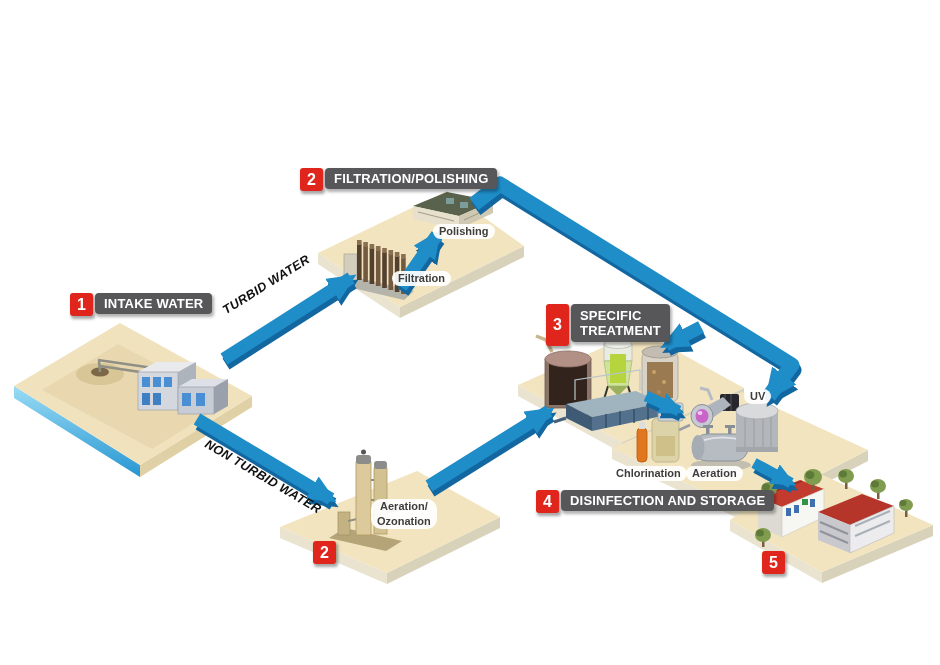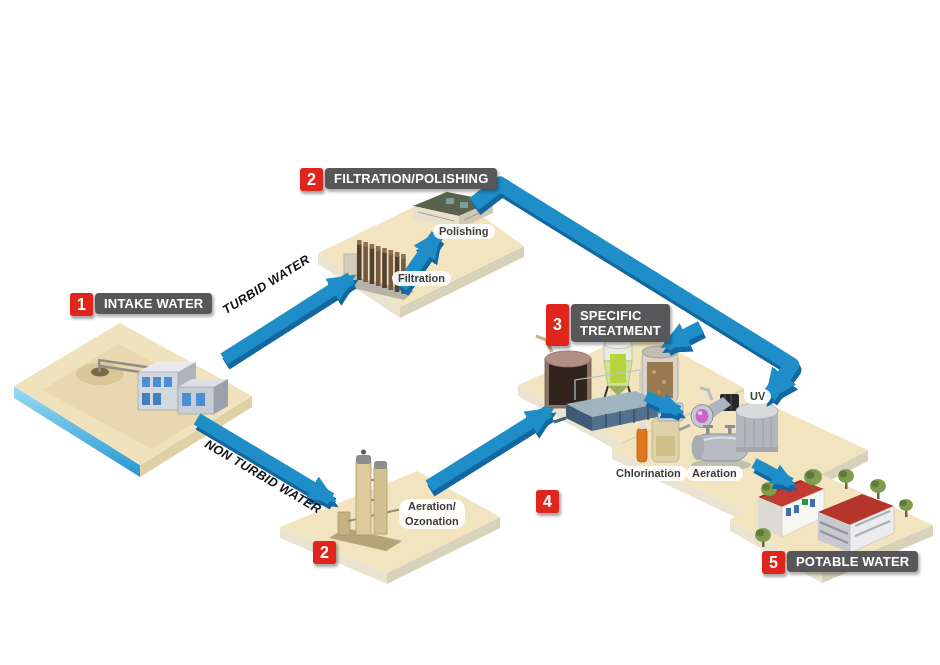--- a/index.html
+++ b/index.html
@@ -304,35 +304,35 @@
 </div>
 <div class="badge two" style="left:546px;top:304px">
   <div class="badge-num">3</div>
   <div class="badge-lab">
     <div>SPECIFIC</div>
     <div>TREATMENT</div>
   </div>
 </div>
 <div class="badge" style="left:536px;top:490px">
   <div class="badge-num">4</div>
+  <div class="badge-lab">DISINFECTION AND STORAGE</div>
 </div>
 <div class="badge" style="left:762px;top:551px">
   <div class="badge-num">5</div>
-  <div class="badge-lab">POTABLE WATER</div>
 </div>
 <div class="badge" style="left:313px;top:541px">
   <div class="badge-num">2</div>
 </div>
 
 <div class="flow turbid">TURBID WATER</div>
 <div class="flow nonturbid">NON TURBID WATER</div>
 
 <div class="bub" style="left:433px;top:224px">Polishing</div>
 <div class="bub" style="left:392px;top:271px">Filtration</div>
-<div class="bub" style="left:399px;top:499px">
+<div class="bub" style="left:371px;top:499px">
   <div>Aeration/</div>
   <div>Ozonation</div>
 </div>
 <div class="bub" style="left:744px;top:389px">UV</div>
 <div class="bub" style="left:610px;top:466px">Chlorination</div>
 <div class="bub" style="left:686px;top:466px">Aeration</div>
 
 </div>
 
 </body></html>

